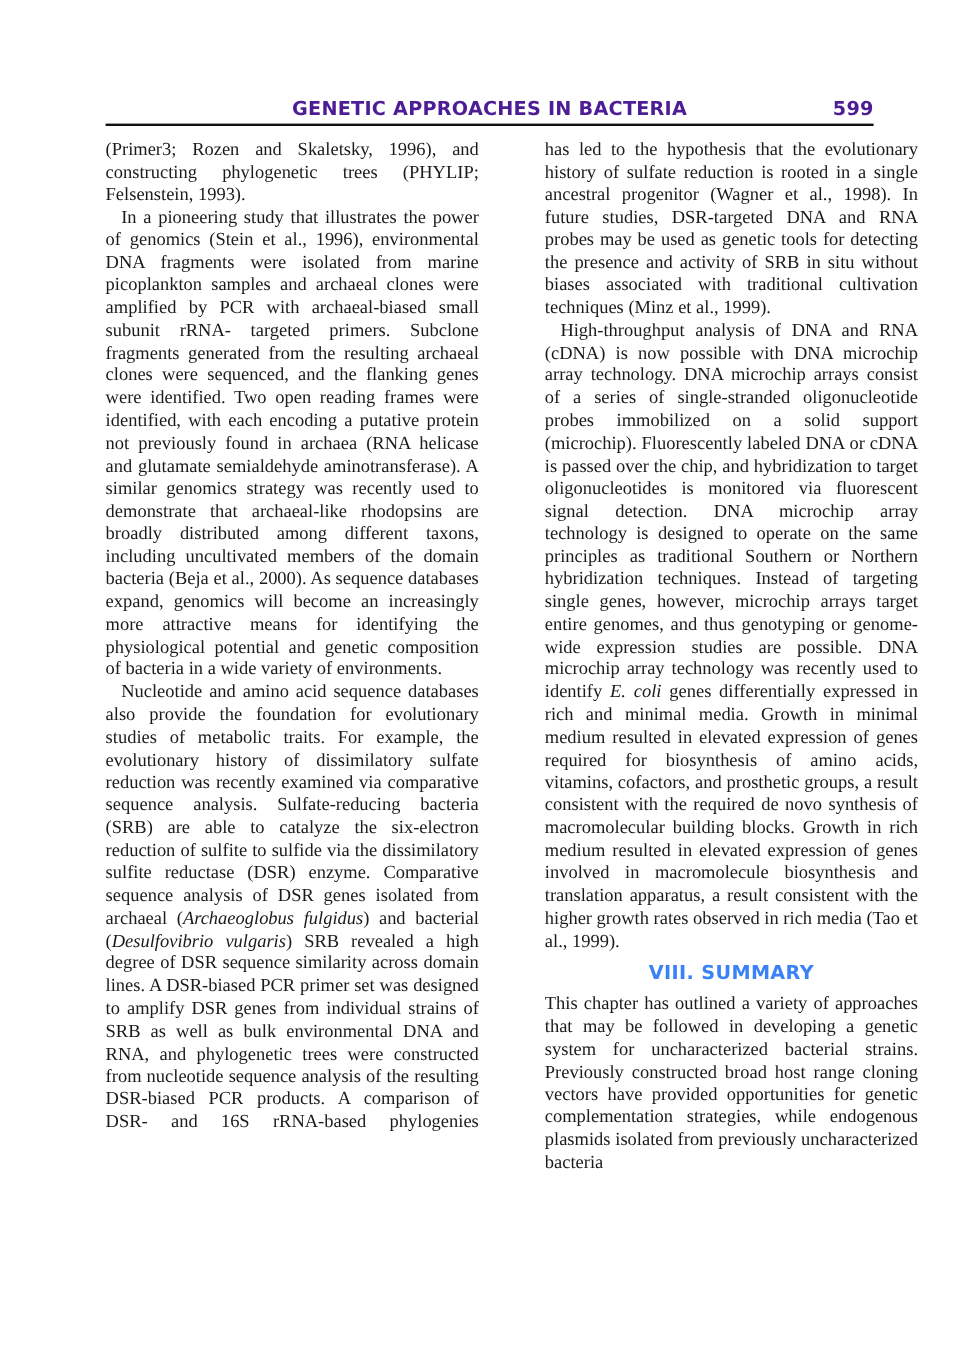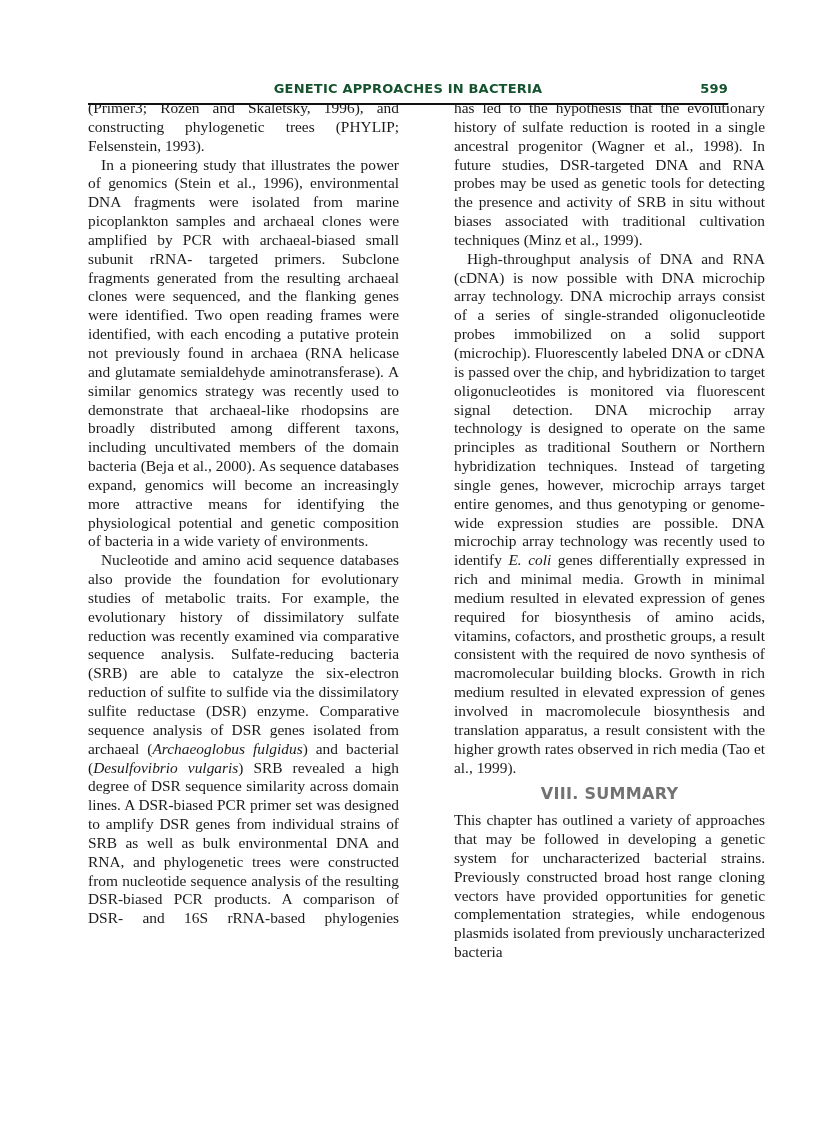--- a/index.html
+++ b/index.html
@@ -1,37 +1,37 @@
 <!DOCTYPE html>
 <html><head>
   <meta charset="utf-8">
   <style>
     html, body { margin: 0; padding: 0; background: #ffffff; }
     body { width: 816px; height: 1123px; position: relative; overflow: hidden; color: #1a1a1a; }
     .running-head {
       position: absolute; left: 88px; top: 78px; width: 640px; height: 22px;
-      font-family: "DejaVu Sans", sans-serif; font-weight: bold; font-size: 13px;
-      letter-spacing: 0.2px; color: #14532d;
+      font-family: "DejaVu Sans", sans-serif; font-weight: bold; font-size: 16px;
+      letter-spacing: 0.2px; color: #4c1d95;
     }
     .running-head .title { position: absolute; left: 0; right: 0; text-align: center; top: 3px; }
     .running-head .pageno { position: absolute; right: 0; top: 3px; }
     .rule { position: absolute; left: 88px; top: 103px; width: 640px; height: 2px; background: #111; }
     .col {
-      position: absolute; top: 99px; width: 311px;
+      position: absolute; top: 116px; width: 311px;
       font-family: "Liberation Serif", serif; font-size: 15.4px; line-height: 18.85px;
       text-align: justify; hyphens: none;
     }
     .col.left { left: 88px; }
     .col.right { left: 418px; margin-left: 36px; }
     .col p { margin: 0; text-indent: 0; }
     .col p.indent { text-indent: 13px; }
     .col p.last-justified { text-align-last: justify; }
     .section-heading {
       font-family: "DejaVu Sans", sans-serif; font-weight: bold; font-size: 16px;
-      text-align: center; margin: 8px 0 7px 0; letter-spacing: 0.3px; color: #737373;
+      text-align: center; margin: 8px 0 7px 0; letter-spacing: 0.3px; color: #3b82f6;
     }
     i { }
   </style>
 </head>
 <body>
 
 <header class="running-head">
   <span class="title">GENETIC APPROACHES IN BACTERIA</span>
   <span class="pageno">599</span>
 </header>

